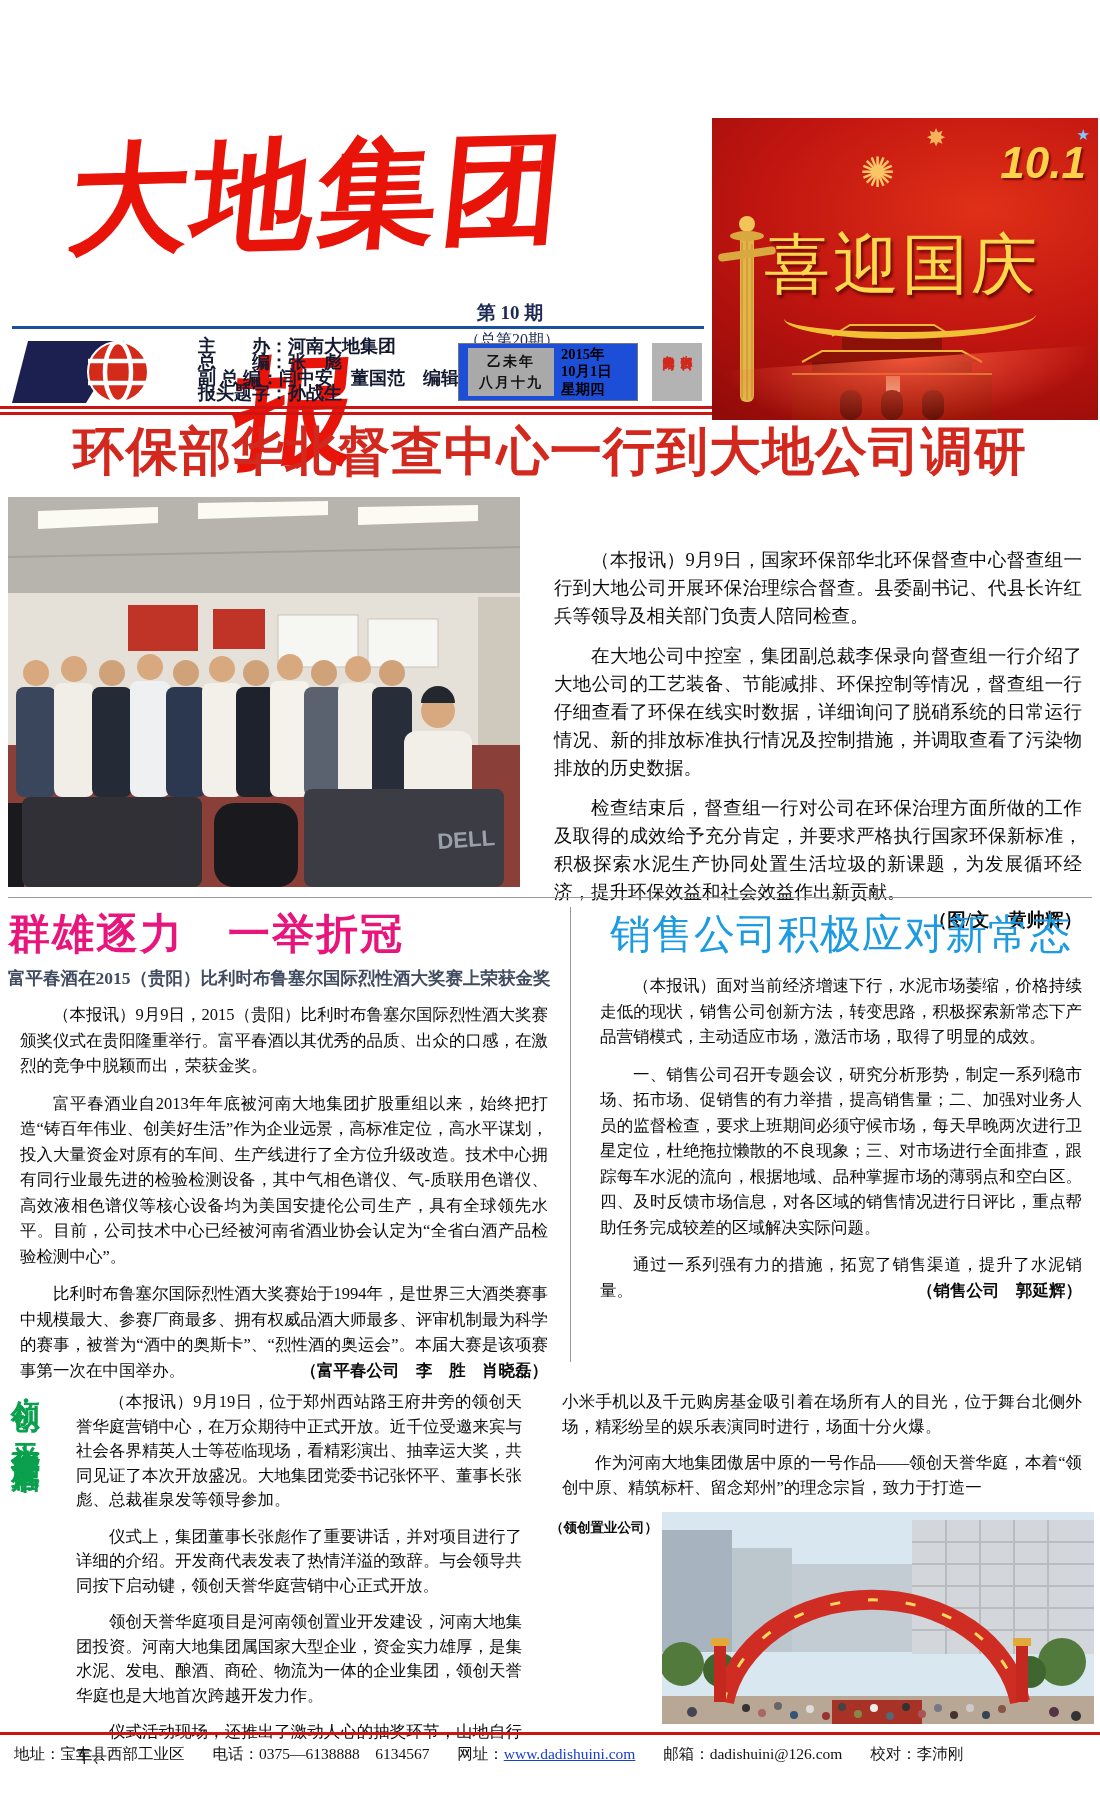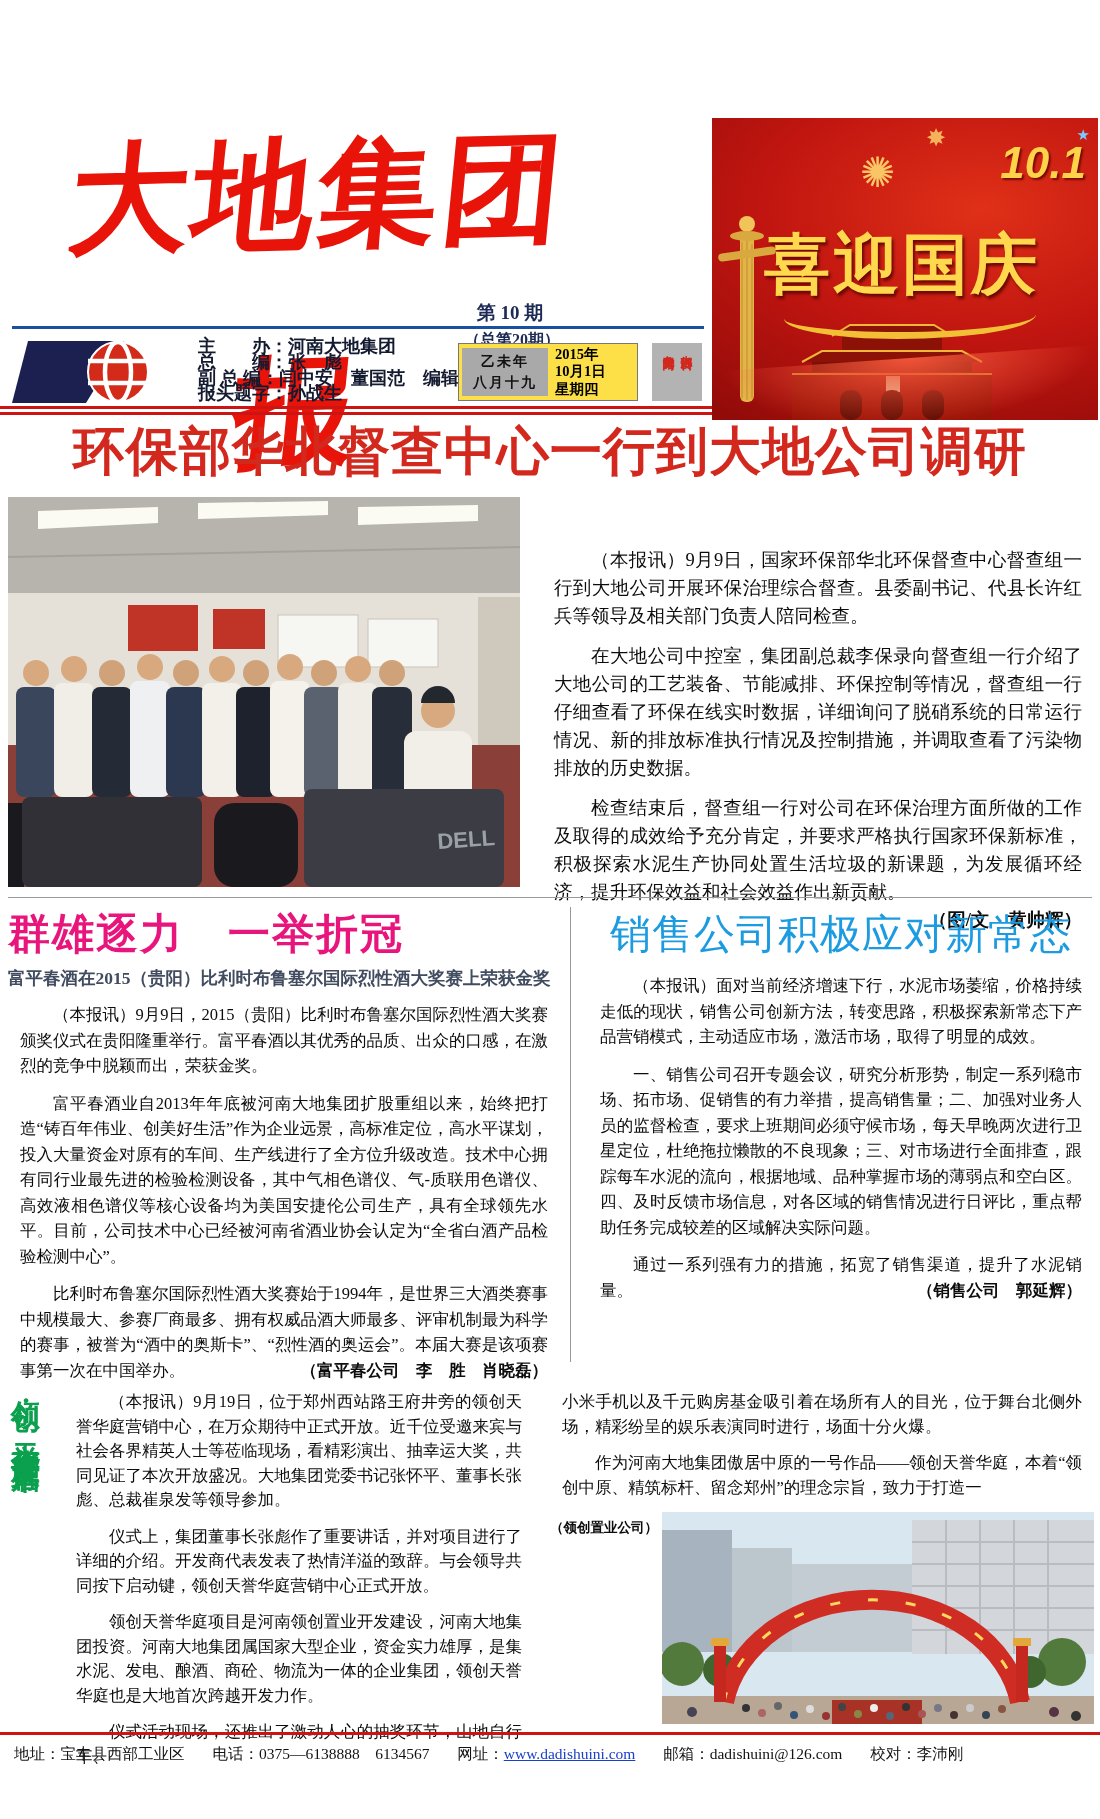--- a/index.html
+++ b/index.html
@@ -5,44 +5,44 @@
   html,body{margin:0;padding:0;background:#fff;}
   .page{position:relative;width:1100px;height:1819px;background:#fff;overflow:hidden;
         font-family:"Liberation Serif","DejaVu Serif",serif;color:#0c0c0c;}
   .abs{position:absolute;}
 
   
   .paper-title{left:26px;top:86px;width:584px;height:218px;line-height:218px;text-align:center;
     font-size:120px;font-weight:900;color:#e8140a;letter-spacing:4px;
     transform:skewX(-7deg) rotate(-1.5deg);font-family:"Liberation Serif",serif;}
   .issue-no{left:445px;top:300px;width:130px;text-align:center;font-size:19px;font-weight:bold;color:#1d2a55;}
-  .issue-total{left:437px;top:330px;width:150px;text-align:center;font-size:16px;font-weight:bold;color:#1d2a55;}
+  .issue-total{left:437px;top:330px;width:150px;text-align:center;font-size:16px;font-weight:normal;color:#1d2a55;}
   .blue-line{left:12px;top:326px;width:692px;height:3px;background:#1d4fa0;}
   .logo-box{left:12px;top:341px;width:168px;height:62px;}
   .publisher{left:198px;top:339px;width:256px;font-size:18px;line-height:15.8px;color:#141a30;font-weight:bold;white-space:nowrap;}
-  .date-box{left:458px;top:343px;width:180px;height:58px;border:1px solid #777;background:#fde047;
-    display:flex;align-items:center;padding:3px;box-sizing:border-box;gap:7px;}
+  .date-box{left:458px;top:343px;width:180px;height:58px;border:1px solid #777;background:#1d4ed8;
+    display:flex;align-items:center;padding:9px;box-sizing:border-box;gap:7px;}
   .lunar{width:86px;height:48px;background:#a9a9a9;color:#111;font-size:14px;font-weight:bold;
     display:flex;flex-direction:column;align-items:center;justify-content:center;line-height:21px;letter-spacing:2px;}
   .greg{flex:1;font-weight:bold;font-size:14.5px;line-height:17.5px;color:#000;}
   .free-box{left:652px;top:343px;width:50px;height:58px;background:#b3b3b3;display:flex;justify-content:center;
     gap:5px;padding-top:2px;box-sizing:border-box;}
   .vcol{writing-mode:vertical-rl;text-orientation:upright;font-size:12px;font-weight:bold;color:#d2281e;line-height:13px;letter-spacing:1px;}
   .double-red{left:0;top:406px;width:712px;height:9px;border-top:3px solid #cc1512;border-bottom:3px solid #cc1512;box-sizing:border-box;}
 
   
   .banner{left:712px;top:118px;width:386px;height:302px;overflow:hidden;
     background:radial-gradient(120% 90% at 70% 30%, #e03018 0%, #c01510 48%, #8c0a08 100%);}
   .bn-festival{position:absolute;right:12px;top:20px;font-size:44px;font-weight:900;font-style:italic;
     color:#ffd24a;text-shadow:2px 2px 2px #7a0a05;font-family:"Liberation Sans",sans-serif;}
   .bn-star{position:absolute;right:8px;top:8px;color:#7cc8ff;font-size:15px;}
   .bn-fw{position:absolute;color:#ffd76e;}
   .fw1{left:148px;top:30px;font-size:42px;opacity:.9;}
   .fw2{left:214px;top:6px;font-size:24px;opacity:.8;}
-  .bn-slogan{position:absolute;left:52px;top:102px;font-size:66px;font-weight:700;color:#ffd84e;
+  .bn-slogan{position:absolute;left:52px;top:102px;font-size:66px;font-weight:400;color:#ffd84e;
     letter-spacing:3px;text-shadow:2px 3px 3px rgba(90,5,0,.85);font-family:"Liberation Sans",sans-serif;white-space:nowrap;}
   .bn-swoosh{position:absolute;left:72px;top:176px;width:252px;height:38px;
     border-bottom:7px solid #f2bf36;border-radius:0 0 55% 45%;}
   .bn-ribbon{position:absolute;left:-20px;bottom:-34px;width:440px;height:96px;transform:rotate(-4deg);
     background:radial-gradient(60% 100% at 50% 0%, #f05438 0%, rgba(240,84,56,0) 70%);}
   .bn-gate{position:absolute;left:58px;bottom:0;}
   .bn-huabiao{position:absolute;left:4px;bottom:14px;}
 
   
   .headline{left:8px;top:420px;width:1084px;font-size:52px;line-height:62px;font-weight:900;color:#d3281d;

